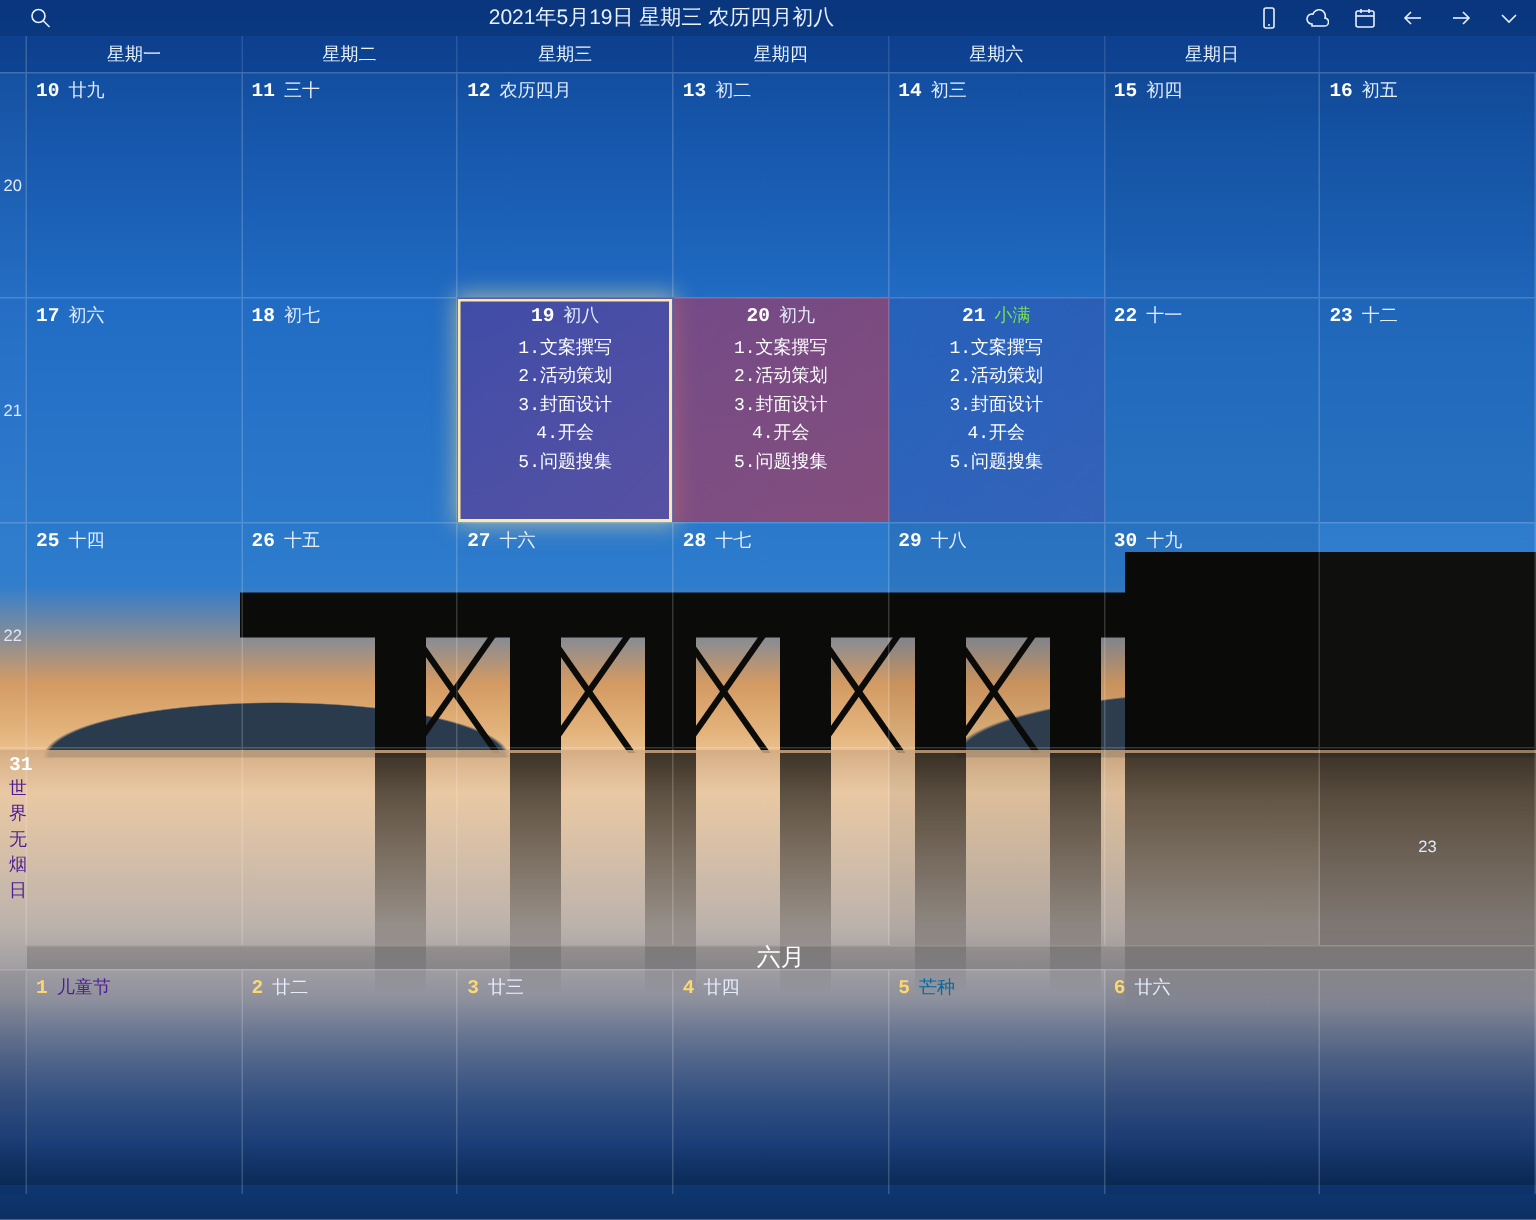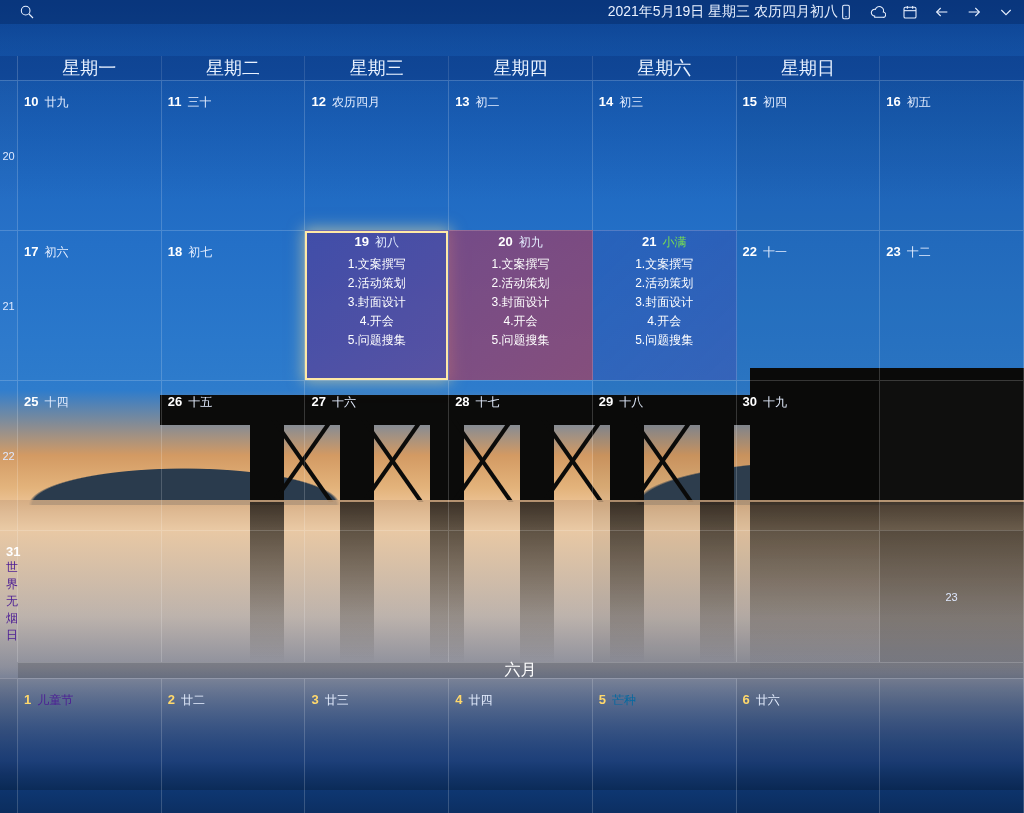--- a/index.html
+++ b/index.html
@@ -64,35 +64,34 @@
   }
 
   
   .topbar {
     position: relative; z-index: 5;
     height: 24px; padding: 0 10px;
     display: flex; align-items: center;
     background: rgba(8,45,110,0.55);
     font-size: 14px;
   }
-  .topbar .title { flex: 1; text-align: right; color: #e9f1ff; }
+  .topbar .title { flex: 1; text-align: center; color: #e9f1ff; }
   .topbar .search { width: 34px; display:flex; justify-content:center; }
   .topbar .icons { display: flex; gap: 16px; align-items:center; }
   .topbar svg { width: 16px; height: 16px; stroke: #e9f1ff; fill: none; stroke-width: 1.6; }
   .topbar .icons span { cursor: pointer; display:flex; }
 
   
   .weekhead {
     position: relative; z-index: 5;
     display: grid;
     grid-template-columns: 18px repeat(7, 1fr);
     height: 24px;
     background: rgba(10,55,130,0.45);
-    font-size: 18px;
-    margin-top: 32px;
+    font-size: 12px;
   }
   .weekhead > div {
     display: flex; align-items: center; justify-content: center;
     border-right: 1px solid rgba(255,255,255,0.12);
     color: #e9f2ff;
   }
   .weekhead > div:first-child { border-right: 1px solid rgba(255,255,255,0.18); }
 
   
   .grid {
@@ -104,24 +103,25 @@
   .weeknum {
     border-top: 1px solid rgba(255,255,255,0.18);
     border-right: 1px solid rgba(255,255,255,0.18);
     display:flex; align-items:center; justify-content:center;
     font-size: 11px; color:#dfe9ff;
     background: rgba(255,255,255,0.02);
   }
   .cell {
     border-top: 1px solid rgba(255,255,255,0.18);
     border-right: 1px solid rgba(255,255,255,0.18);
-    padding: 13px 6px;
+    padding: 3px 6px;
     font-size: 12px;
     position: relative;
     background: rgba(255,255,255,0); 
+    font-family: Liberation Mono, monospace;
   }
   .cell .daynum { font-weight: 600; color: #fff; margin-right: 6px; font-size: 13px; }
   .cell .lunar { color: #e5eeff; }
   .cell .lunar.holiday { color: #4c1d95; }
   .cell .lunar.term { color: #0369a1; text-align: right; }
   .cell.nextmonth .daynum { color: #ffd86b; }
   .cell.weekend { background: rgba(0,0,0,0.05); }
   .monthlabel {
     grid-column: 2 / span 7;
     border-top: 1px solid rgba(255,255,255,0.18);

